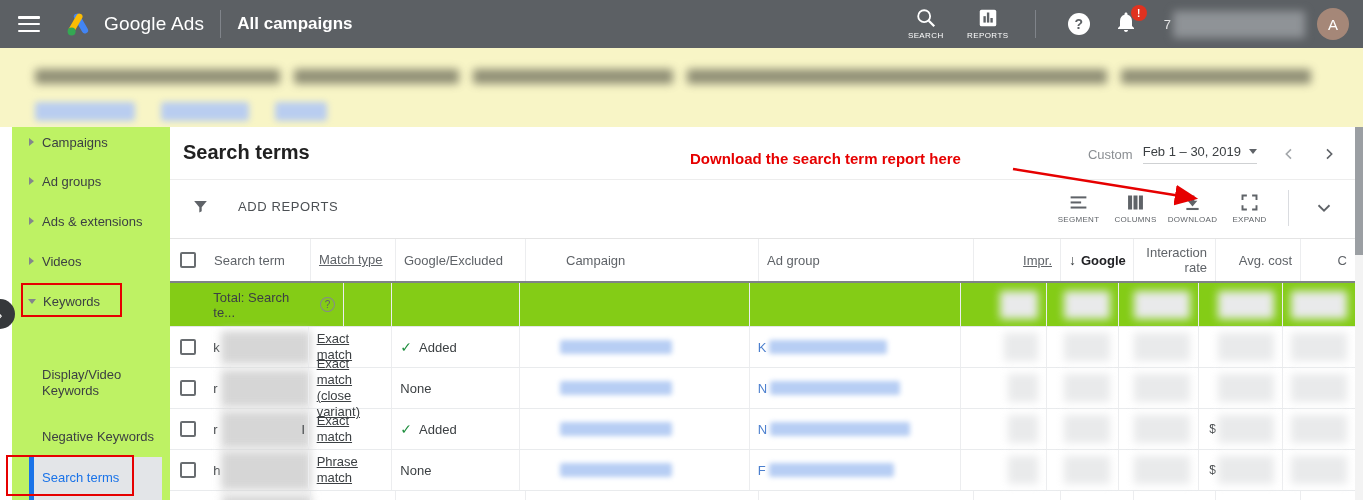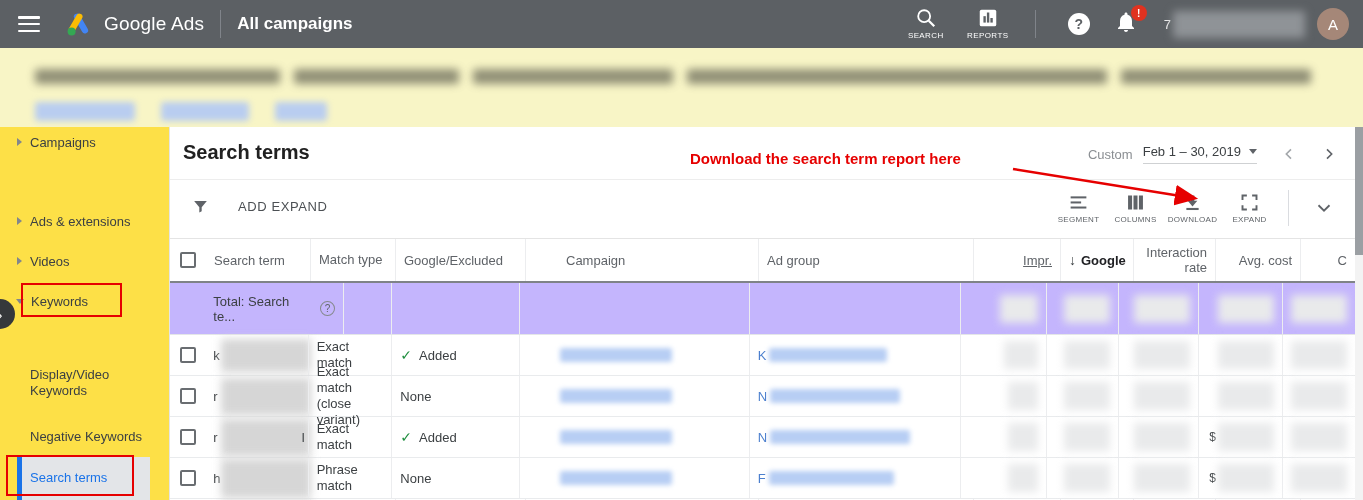--- a/index.html
+++ b/index.html
@@ -35,21 +35,21 @@
             display:flex; align-items:center; justify-content:center; margin:0 14px 0 12px; cursor:pointer; }
 
   
   .banner { position:absolute; left:0; top:48px; width:1363px; height:79px; background:#f8f5c6; }
   .ban-line { position:absolute; top:21px; left:35px; display:flex; gap:14px; }
   .ban-seg { height:15px; background:#6e6e5c; opacity:.75; filter:blur(4px); border-radius:3px; }
   .ban-links { position:absolute; top:54px; left:35px; display:flex; gap:26px; }
   .ban-link { height:19px; background:#b9cdf0; filter:blur(3px); border-radius:3px; cursor:pointer; }
 
   
-  .sidebar { position:absolute; left:0; top:127px; width:170px; height:373px; background:#fde047;
+  .sidebar { position:absolute; left:12px; top:127px; width:170px; height:373px; background:#bef264;
              border-right:1px solid #e4e4e4; font-size:13px; color:#3c4043; }
   .side-item { position:absolute; left:0; width:170px; height:22px; display:flex; align-items:center;
                padding-left:17px; cursor:pointer; }
   .side-item .tri-r { width:0; height:0; border-left:5px solid #83878b; border-top:4px solid transparent;
                       border-bottom:4px solid transparent; margin-right:8px; }
   .side-item .tri-d { width:0; height:0; border-top:5px solid #83878b; border-left:4px solid transparent;
                       border-right:4px solid transparent; margin-right:7px; margin-left:-1px; }
   .side-sub { padding-left:30px; line-height:1.25; }
   .sel-band { position:absolute; left:17px; top:330px; width:133px; height:43px; background:#e3e5e8; }
   .sel-bar  { position:absolute; left:17px; top:330px; width:5px; height:43px; background:#1a73e8; }
@@ -84,33 +84,33 @@
   .tool-chev { margin-left:14px; cursor:pointer; display:flex; }
   .tool-chev svg { width:22px; height:22px; }
 
   
   .tbl { position:absolute; left:0; top:111px; width:1185px; }
   .tr { display:flex; width:100%; }
   .td { display:flex; align-items:center; padding:0 8px; border-left:1px solid #ecedef; position:relative; }
   .tr .td:nth-child(1), .tr .td:nth-child(2) { border-left:none; }
   .col-cb   { width:36px; justify-content:center; padding:0; }
   .col-term { width:104px; }
-  .col-match{ width:85px; line-height:16px; }
+  .col-match{ width:85px; line-height:16px;text-decoration:underline; }
   .col-added{ width:130px; }
   .col-camp { width:233px;padding-left:40px; }
   .col-adg  { width:215px; }
   .col-impr { width:87px; justify-content:flex-end;text-decoration:underline; }
   .col-int  { width:73px; }
   .col-rate { width:82px; justify-content:flex-end; text-align:right; line-height:15px; }
   .col-cost { width:85px; justify-content:flex-end; }
   .col-c    { flex:1; justify-content:flex-end; }
   .thead { height:45px; border-top:1px solid #e4e4e4; border-bottom:2px solid #7f8387; color:#5f6368; font-size:13px; }
   .thead .col-int { color:#202124; font-weight:bold; }
   .sort-arrow { font-weight:normal; color:#3c4043; margin-right:5px; font-size:14px; }
-  .trow { height:52px; background:#c4b5fd; border-bottom:1px solid #e4e6e8; font-size:13px; color:#3c4043; }
+  .trow { height:44px; background:#84cc16; border-bottom:1px solid #e4e6e8; font-size:13px; color:#3c4043; }
   .row  { height:41px; border-bottom:1px solid #e9ebed; font-size:13px; color:#3c4043; }
   .cb { width:16px; height:16px; border:2px solid #696d71; border-radius:2px; background:#fff; cursor:pointer; }
   .qmark { width:15px; height:15px; border:1px solid #85898d; border-radius:50%; color:#5f6368; font-size:10px;
            display:flex; align-items:center; justify-content:center; margin-left:8px; cursor:pointer; }
   .check { color:#1e8e3e; font-size:14px; margin-right:7px; }
   .blur-term { position:absolute; left:16px; top:4px; width:90px; height:33px; background:#d6d6d6; filter:blur(4px); }
   .blur-link { width:112px; height:14px; background:#b7cef4; filter:blur(2.5px); border-radius:2px; cursor:pointer; }
   .adg-init { color:#4b7fce; margin-right:3px; }
   .blur-num { width:46px; height:28px; background:#e9eaeb; filter:blur(4px); }
   .blur-num.lg { width:56px; }
@@ -188,20 +188,24 @@
     </div>
   </div>
 
   <nav class="sidebar">
     <div class="sel-band"></div>
     <div class="sel-bar"></div>
     <div class="side-item" style="top:4px">
         <span class="tri-r"></span>
         <span>Campaigns</span>
       </div>
+    <div class="side-item" style="top:43px">
+        <span class="tri-r"></span>
+        <span>Ad groups</span>
+      </div>
     <div class="side-item" style="top:83px">
         <span class="tri-r"></span>
         <span>Ads &amp; extensions</span>
       </div>
     <div class="side-item" style="top:123px">
         <span class="tri-r"></span>
         <span>Videos</span>
       </div>
     <div class="side-item" style="top:163px">
         <span class="tri-d"></span>
@@ -253,21 +257,21 @@
         </marker>
       </defs>
       <line x1="843" y1="42" x2="1023" y2="71" stroke="#e60000" stroke-width="2.6" marker-end="url(#ah)"></line>
     </svg>
 
     <div class="toolbar-row">
       <div class="addfilter">
         <svg viewBox="0 0 24 24" fill="#5f6368">
             <path d="M4 5h16l-6.5 8v5l-3 1.5v-6.5z"></path>
           </svg>
-        <span class="lbl">ADD EXPAND</span>
+        <span class="lbl">ADD REPORTS</span>
       </div>
       <div class="tool-group">
         <div class="tool-btn">
           <svg viewBox="0 0 24 24" fill="#5f6368">
               <rect x="3" y="5" width="18" height="2.3"></rect>
               <rect x="3" y="10.8" width="12" height="2.3"></rect>
               <rect x="3" y="16.6" width="18" height="2.3"></rect>
             </svg>
           <span class="lbl">SEGMENT</span>
         </div>

